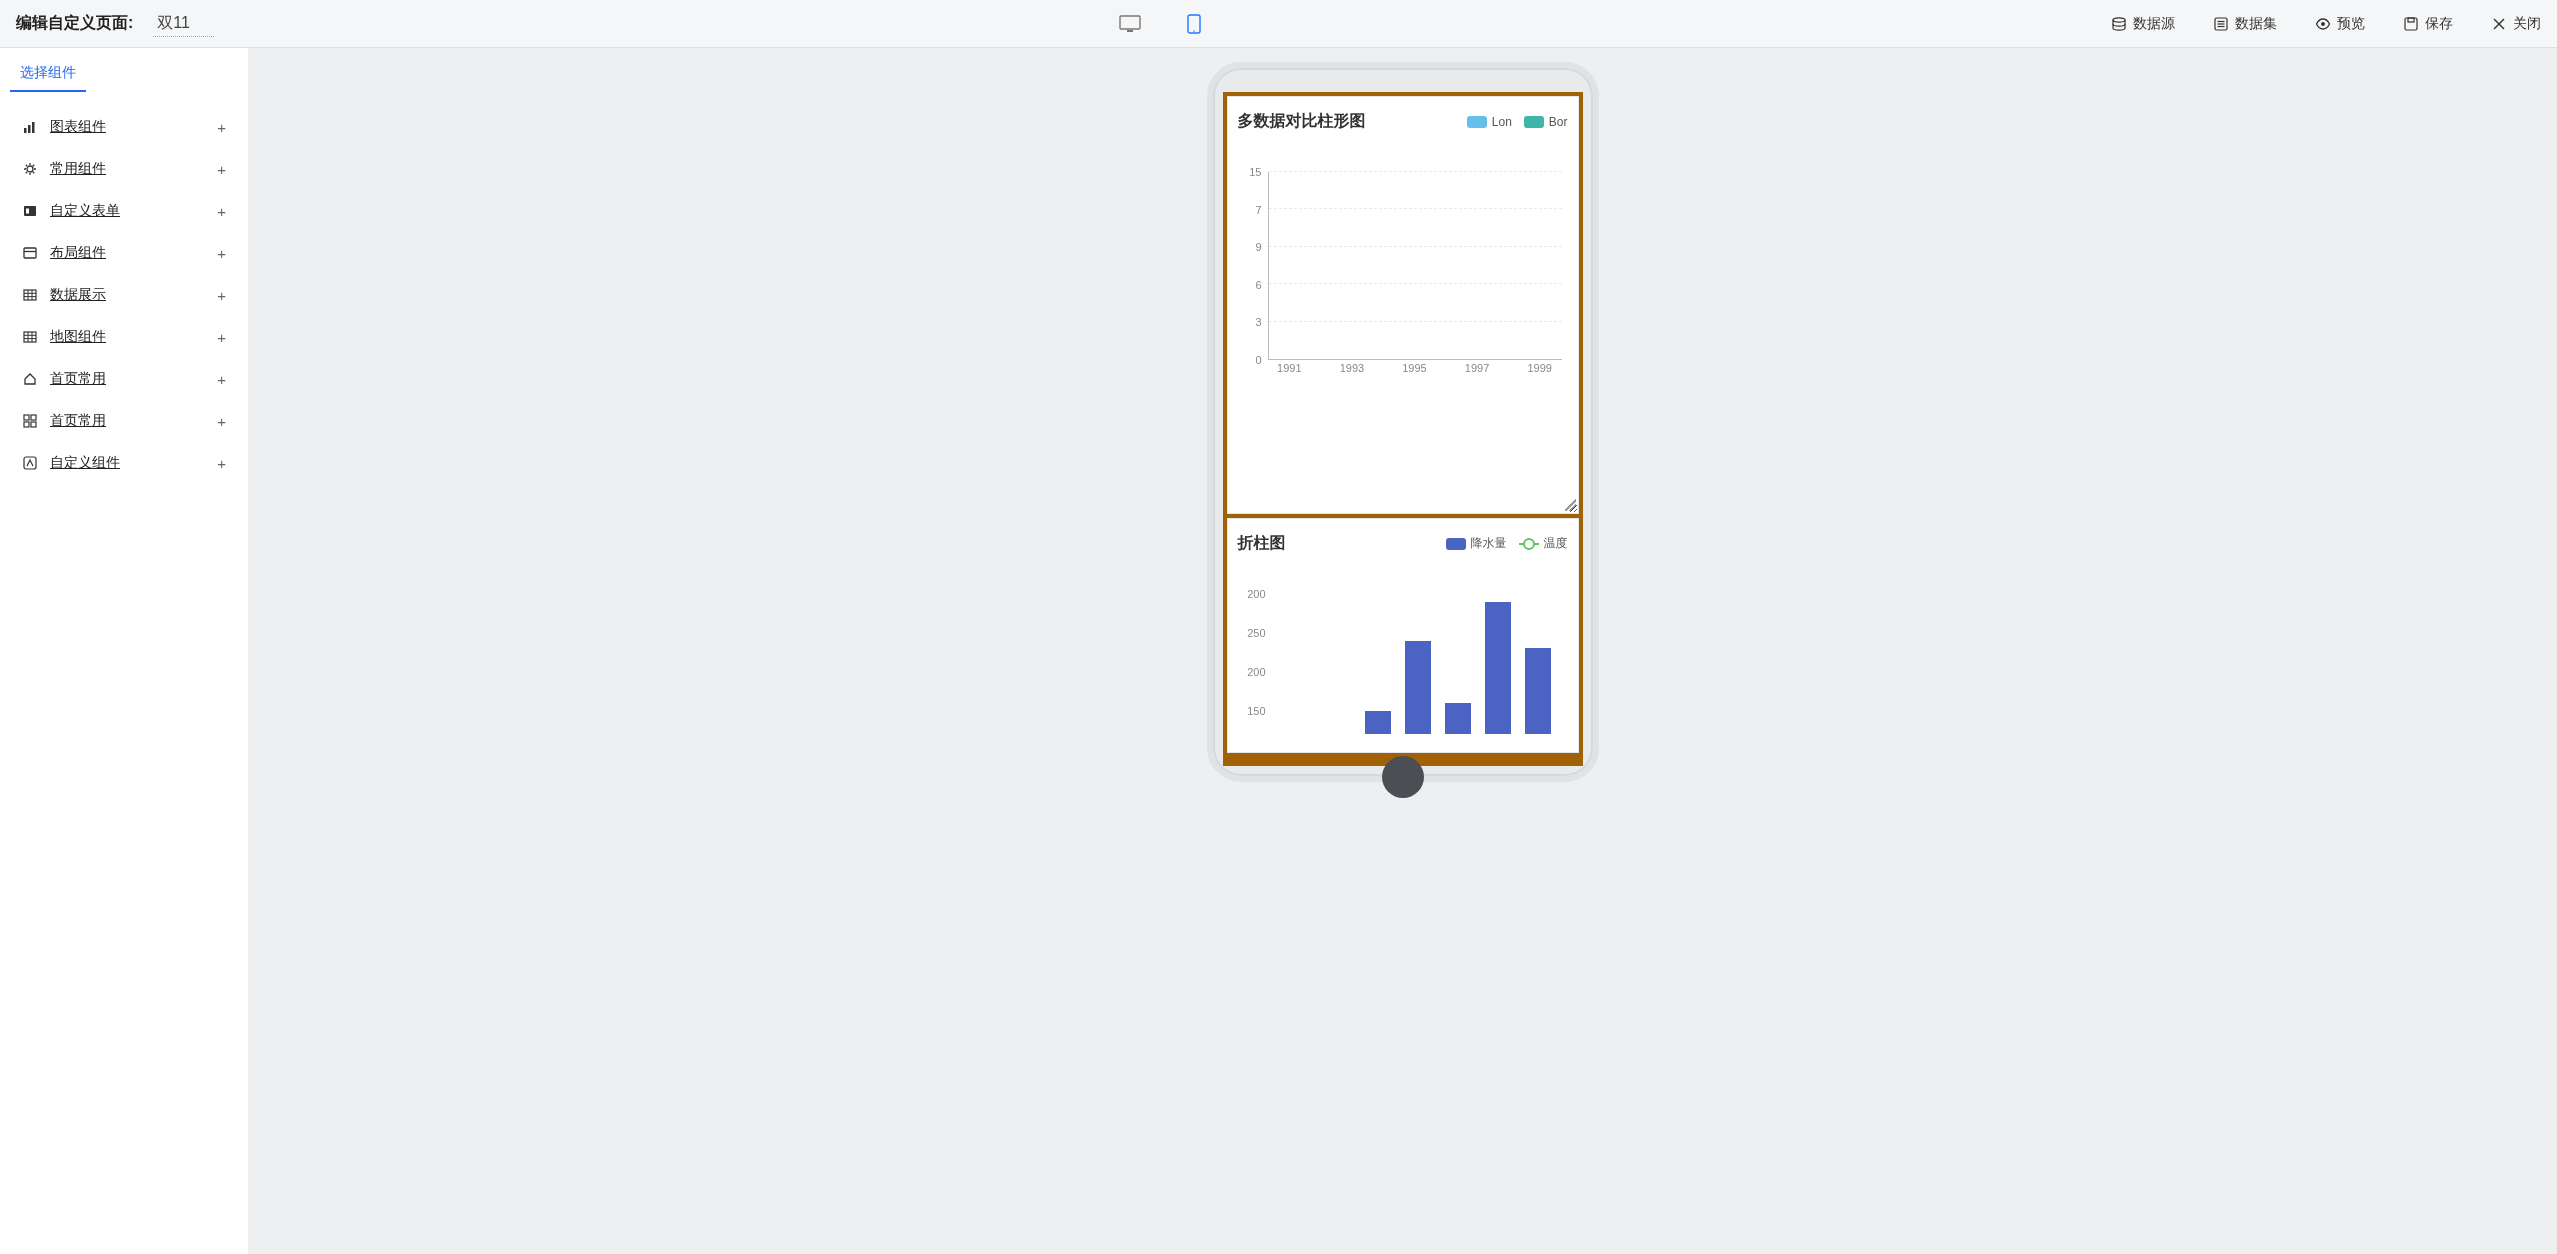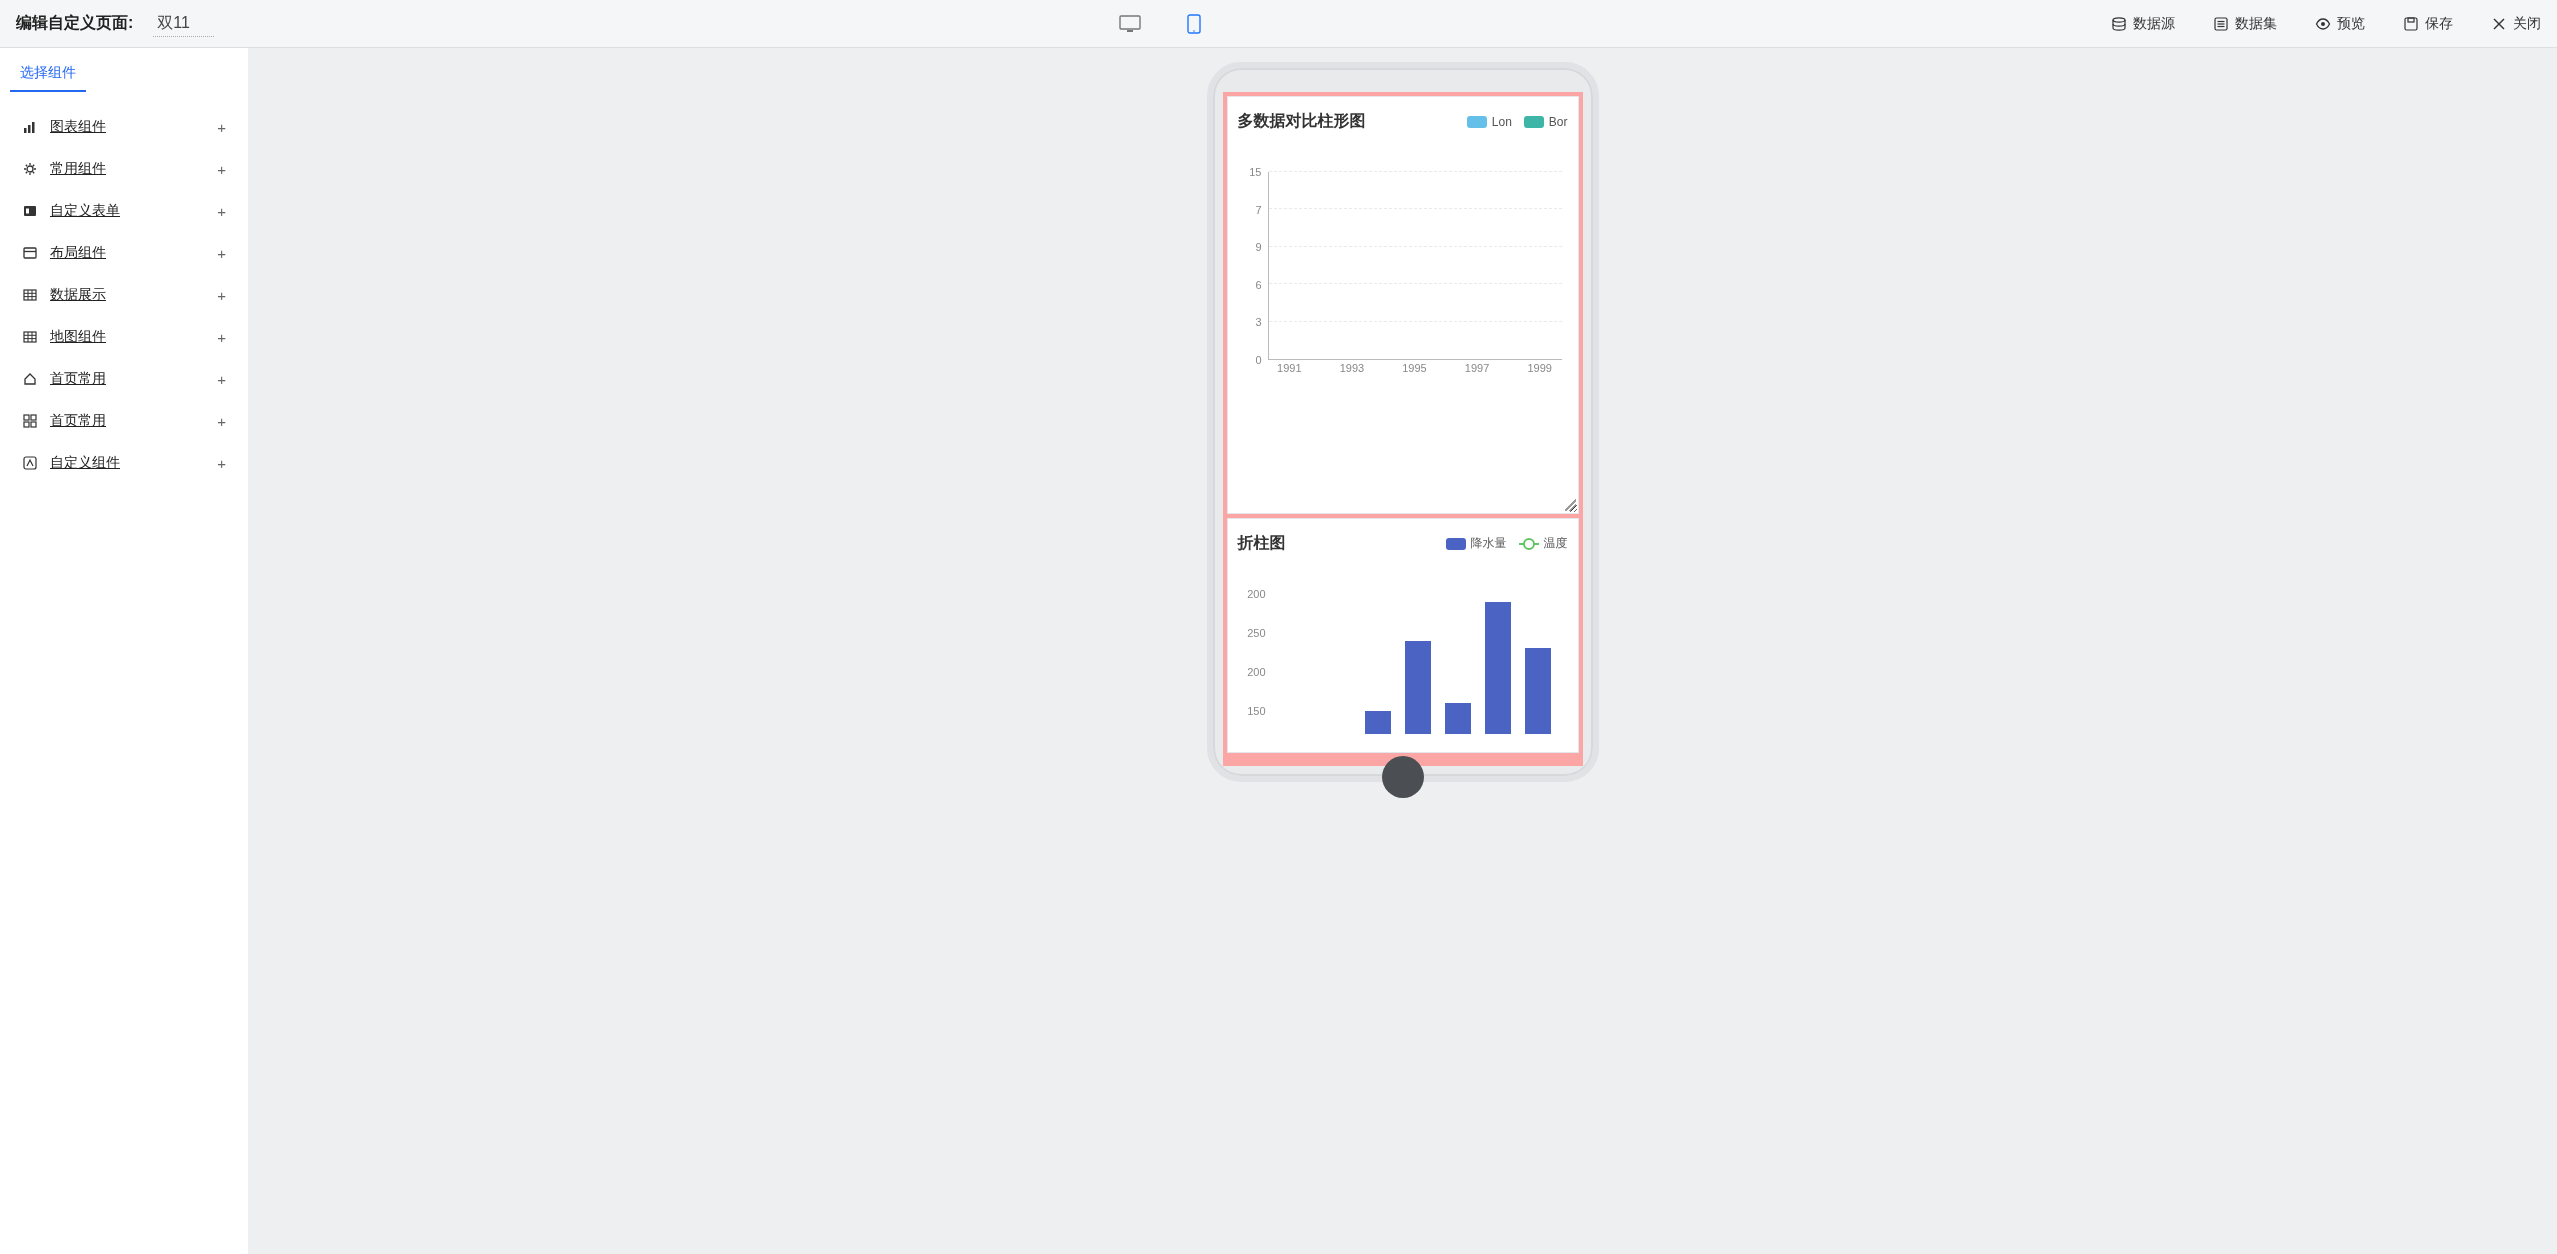--- a/index.html
+++ b/index.html
@@ -86,21 +86,21 @@
   width: 392px;
   height: 720px;
   background: #e8eaec;
   border: 6px solid #e0e2e5;
   border-radius: 34px;
   position: relative;
   padding: 24px 10px 10px 10px;
   box-shadow: inset 0 0 0 2px #d6d9dc;
 }
 .phone-screen {
-  background: #fca5a5;
+  background: #a16207;
   width: 100%; height: 100%;
   overflow-y: auto;
   position: relative;
 }
 .phone-screen::-webkit-scrollbar { width: 8px; }
 .phone-screen::-webkit-scrollbar-thumb { background: #b8bcc2; border-radius: 4px; }
 .phone-home {
   position: absolute;
   bottom: -22px;
   left: 50%;

